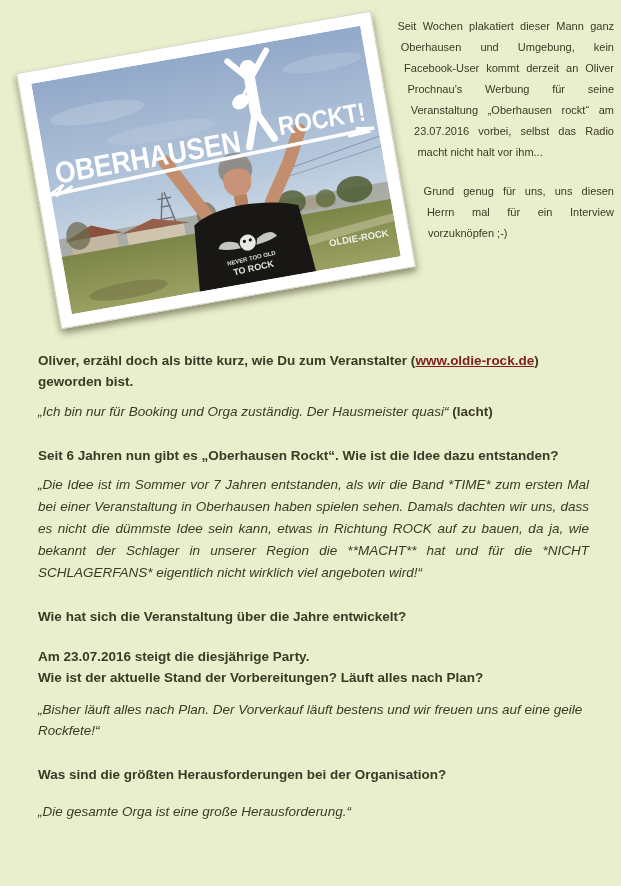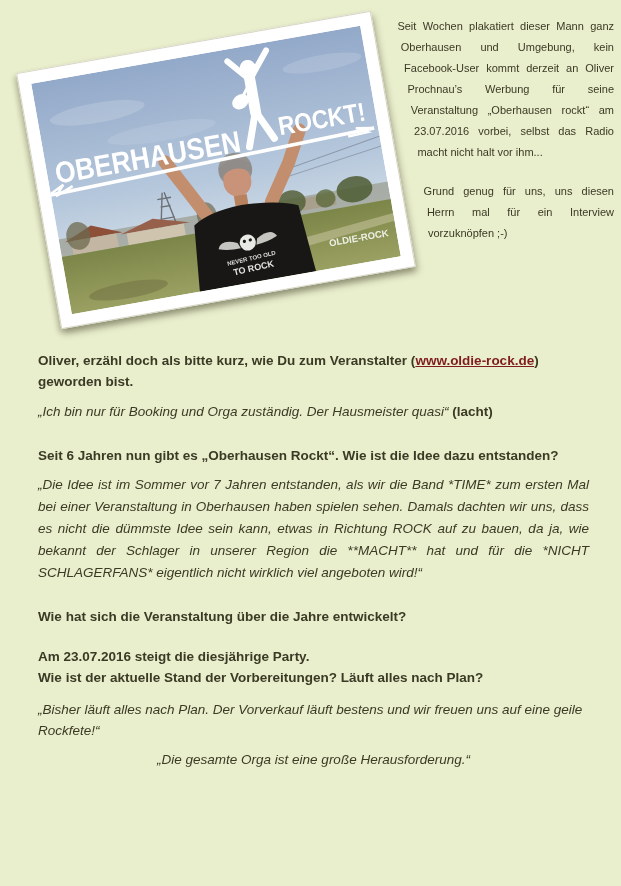--- a/index.html
+++ b/index.html
@@ -36,21 +36,21 @@
     font-size:13.5px;
   }
   .q{margin:0;font-weight:bold;line-height:21px;}
   .q.two-line{line-height:20.5px;}
   .a{margin:0;font-style:italic;line-height:21px;}
   .a.justify{text-align:justify;line-height:22px;}
   .a .note{font-style:normal;font-weight:bold;}
   .m-a1{margin-top:9px;}  .m-q2{margin-top:23px;} .m-a2{margin-top:8px;}
   .m-q3{margin-top:22px;} .m-a3{margin-top:6px;}
   .m-q4{margin-top:20px;} .m-a4{margin-top:11px;}
-  .m-q5{margin-top:23px;} .m-a5{margin-top:8px;text-align:center;}
+  .m-q5{margin-top:23px;} .m-a5{margin-top:16px;}
   a.link{color:#7f1d1d;text-decoration:underline;font-weight:bold;cursor:pointer;}
 </style>
 </head>
 <body>
 
 <div class="photo-wrap">
   <svg viewBox="0 0 334 234" preserveAspectRatio="none">
     <defs>
       <linearGradient id="sky" x1="0" y1="0" x2="0" y2="1">
         <stop offset="0" stop-color="#93a9c9"></stop>
@@ -154,15 +154,16 @@
   <p class="a m-a1"><span>„Ich bin nur für Booking und Orga zuständig. Der Hausmeister quasi“</span><span class="note"> (lacht)</span></p>
 
   <p class="q m-q2">Seit 6 Jahren nun gibt es „Oberhausen Rockt“.  Wie ist die Idee dazu entstanden?</p>
   <p class="a justify m-a2">„Die Idee ist im Sommer vor 7 Jahren entstanden, als wir die Band *TIME* zum ersten Mal bei einer Veranstaltung in Oberhausen haben spielen sehen. Damals dachten wir uns, dass es nicht die dümmste Idee sein kann, etwas in Richtung ROCK auf zu bauen, da ja, wie bekannt der Schlager in unserer Region die **MACHT** hat und für die *NICHT SCHLAGERFANS* eigentlich nicht wirklich viel angeboten wird!“</p>
 
   <p class="q m-q3">Wie hat sich die Veranstaltung über die Jahre entwickelt?</p>
 
   <p class="q two-line m-q4"><span>Am 23.07.2016 steigt die diesjährige Party.</span><br><span>Wie ist der aktuelle Stand der Vorbereitungen? Läuft alles nach Plan?</span></p>
   <p class="a m-a4">„Bisher läuft alles nach Plan. Der Vorverkauf läuft bestens und wir freuen uns auf eine geile Rockfete!“</p>
 
+  <p class="q m-q5">Was sind die größten Herausforderungen bei der Organisation?</p>
   <p class="a m-a5">„Die gesamte Orga ist eine große Herausforderung.“</p>
 
 </div>
 
 </body></html>

